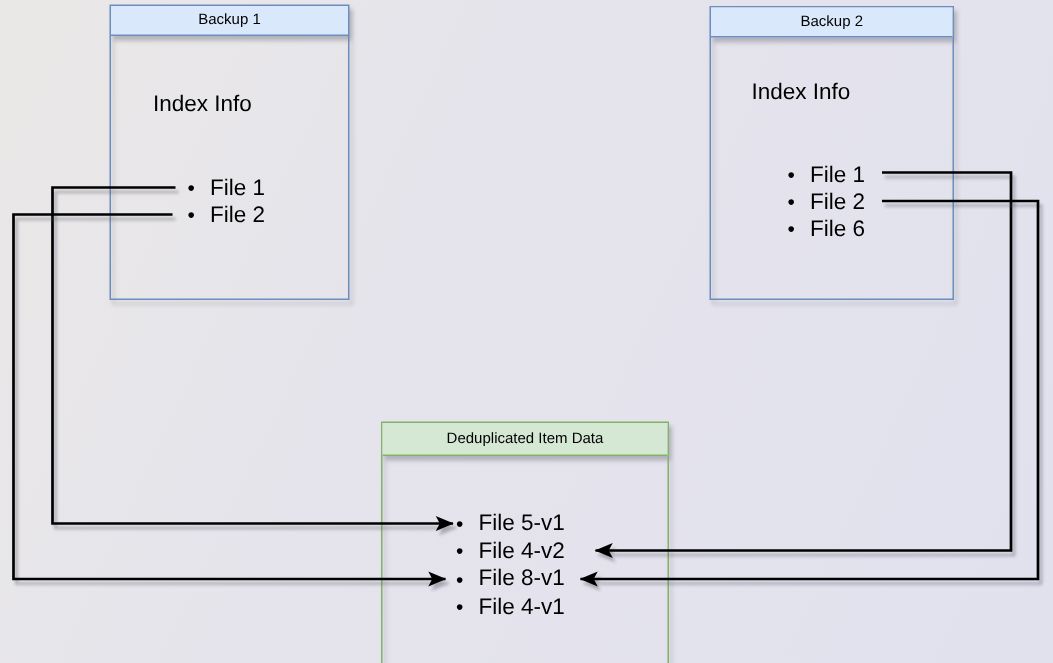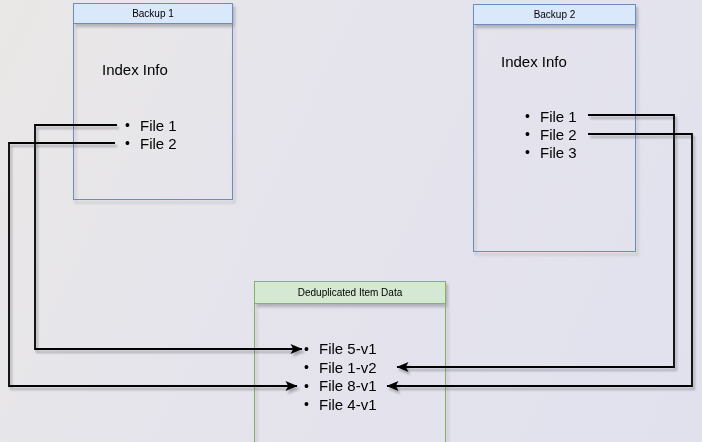--- a/index.html
+++ b/index.html
@@ -79,50 +79,50 @@
       <li>
         <span class="bullet">•</span>
         <span>File 1</span>
       </li>
       <li>
         <span class="bullet">•</span>
         <span>File 2</span>
       </li>
     </ul>
 
-  <div class="box blue backup" style="left:473px;top:4px;width:163px;height:248px;">
+  <div class="box blue backup" style="left:473px;top:4px;width:163px;height:196px;">
     <div class="titlebar">Backup 2</div>
   </div>
   <div class="section-label" style="left:501px;top:53px;">Index Info</div>
   <ul class="filelist" style="left:525px;top:107px;">
       <li>
         <span class="bullet">•</span>
         <span>File 1</span>
       </li>
       <li>
         <span class="bullet">•</span>
         <span>File 2</span>
       </li>
       <li>
         <span class="bullet">•</span>
-        <span>File 3</span>
+        <span>File 6</span>
       </li>
     </ul>
 
   <div class="box green dedup-box" style="left:254px;top:281px;width:192px;height:186px;">
     <div class="titlebar">Deduplicated Item Data</div>
   </div>
   <ul class="filelist tall" style="left:304px;top:339.5px;">
       <li>
         <span class="bullet">•</span>
         <span>File 5-v1</span>
       </li>
       <li>
         <span class="bullet">•</span>
-        <span>File 1-v2</span>
+        <span>File 4-v2</span>
       </li>
       <li>
         <span class="bullet">•</span>
         <span>File 8-v1</span>
       </li>
       <li>
         <span class="bullet">•</span>
         <span>File 4-v1</span>
       </li>
     </ul>

